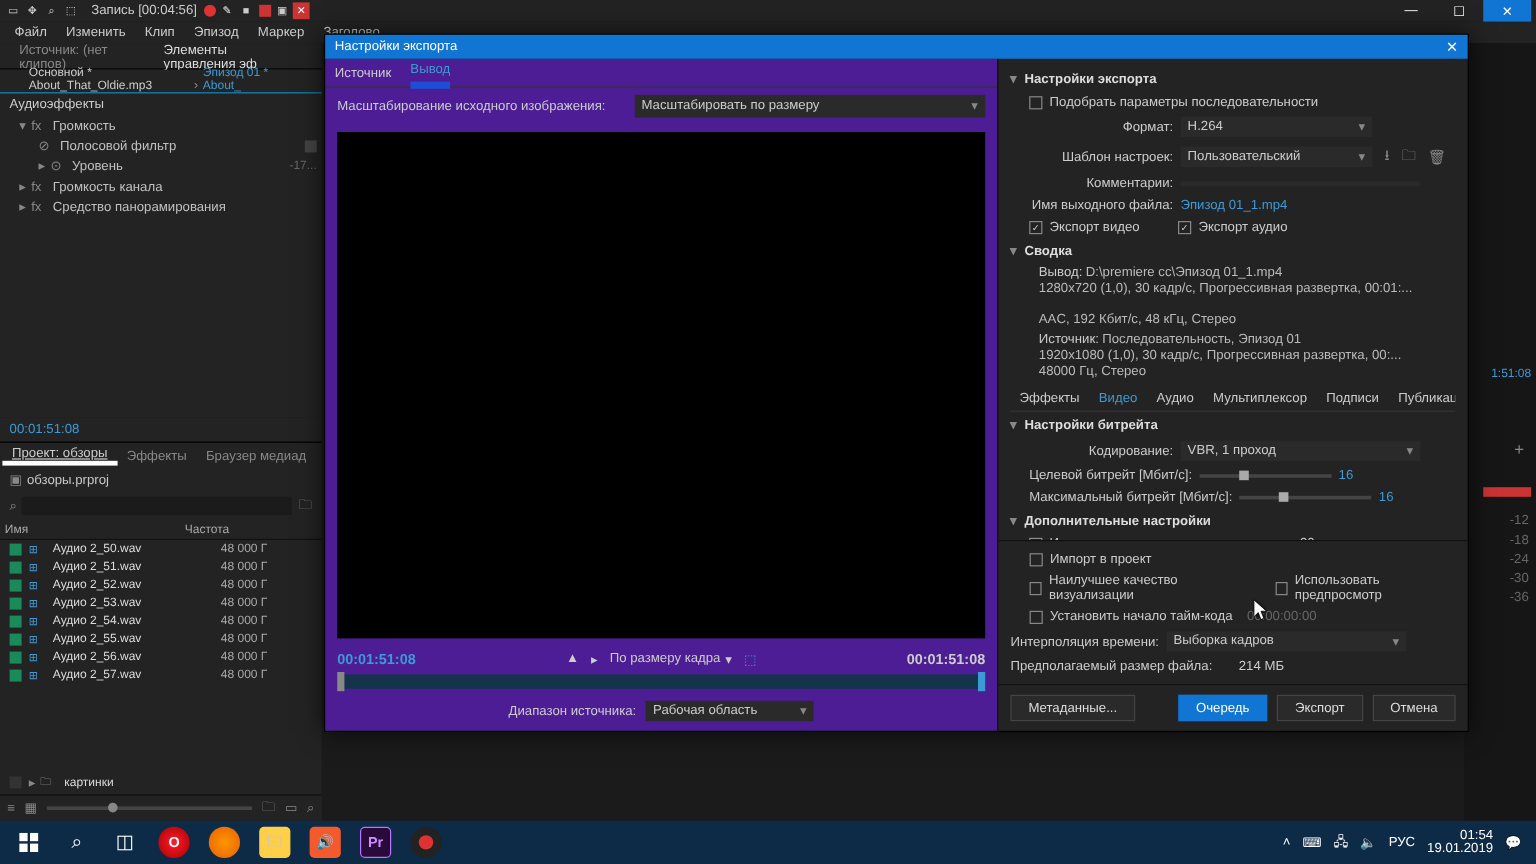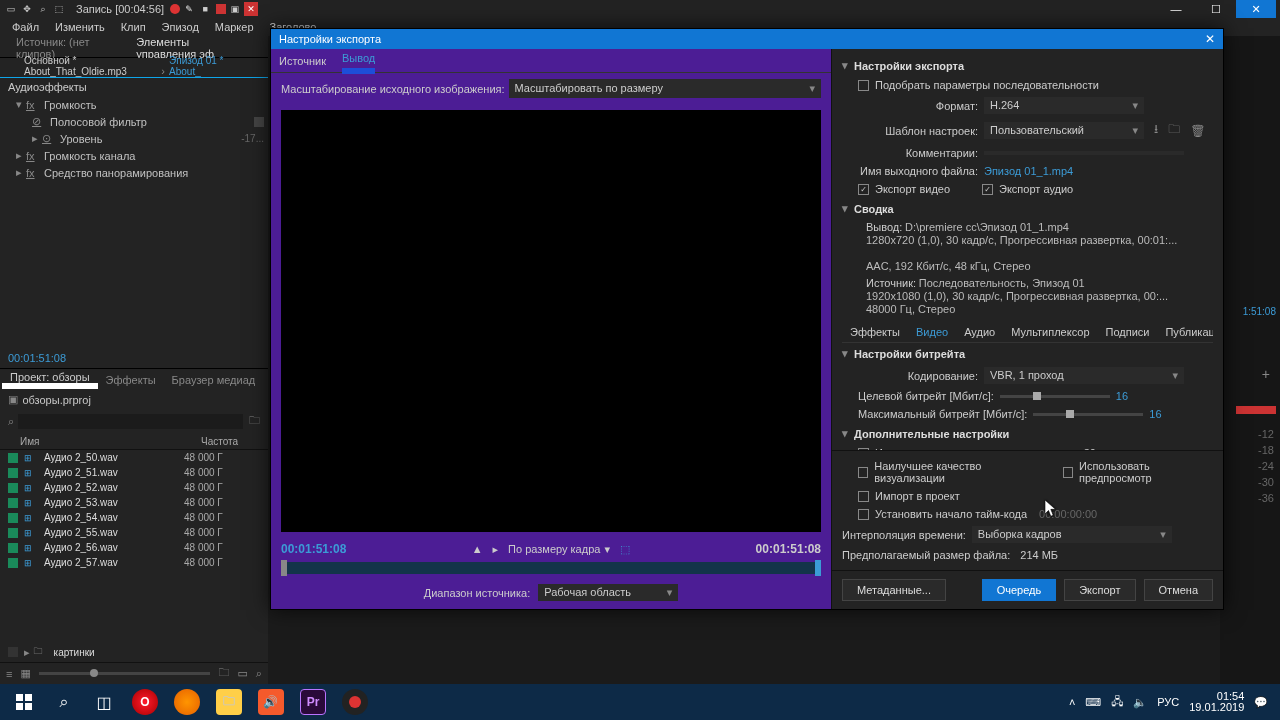--- a/index.html
+++ b/index.html
@@ -32,36 +32,36 @@
 
 .sequence-bar { height: 20px; background: #232323; display: flex; align-items: flex-end; padding: 0 24px; border-bottom: 1px solid #0ea5e9; }
 .sequence-bar .src { color: #ccc; font-size: 10px; }
 .sequence-bar .link { color: #3c9bd6; font-size: 10px; }
 .chev { color: #888; margin: 0 4px; }
 
 .effects-panel { flex: 0 0 270px; background: #232323; overflow: hidden; }
 .effects-panel .hdr { padding: 3px 8px; color: #ccc; font-size: 11px; }
 .fx-row { display: flex; align-items: center; padding: 2px 4px 2px 16px; color: #c0c0c0; font-size: 11px; }
 .fx-row .arrow { width: 10px; color: #888; }
-.fx-row .fx-ico { width: 14px; color: #888; margin-right: 4px; text-decoration: underline; }
+.fx-row .fx-ico { width: 14px; color: #888; margin-right: 4px; }
 .fx-row .val { margin-left: auto; color: #666; font-size: 10px; }
 .fx-row.sub { padding-left: 32px; }
 .fx-row .badge { margin-left: auto; width: 10px; height: 10px; background: #444; }
 
 .timecode-mini { padding: 4px 8px; color: #3c9bd6; font-size: 11px; background: #232323; }
 
 .project-tabs { height: 22px; background: #232323; display: flex; align-items: center; padding: 0 2px; border-top: 1px solid #000; }
 .project-tab { padding: 0 8px; color: #888; font-size: 11px; }
-.project-tab.underline { border-bottom: 6px solid #ffffff; color: #ccc; }
+.project-tab.underline { border-bottom: 4px solid #ffffff; color: #ccc; text-decoration: underline; }
 
 .project-panel { flex: 1; background: #232323; display: flex; flex-direction: column; }
 .proj-bar { padding: 3px 8px; display: flex; align-items: center; }
 .proj-bar .folder-ico { color: #888; margin-right: 4px; }
 .proj-bar .search { flex: 1; background: #1b1b1b; border: none; color: #ccc; padding: 2px 4px; font-size: 10px; }
-.proj-cols { display: flex; padding: 2px 20px; border-bottom: 1px solid #111; gap: 31px; }
+.proj-cols { display: flex; padding: 2px 4px; border-bottom: 1px solid #111; }
 .proj-cols .c1 { width: 150px; color: #aaa; font-size: 10px; }
 .proj-cols .c2 { color: #aaa; font-size: 10px; }
 .proj-list { flex: 1; overflow: hidden; }
 .proj-row { display: flex; align-items: center; padding: 2px 8px; }
 .proj-row .clip-sw { width: 10px; height: 10px; background: #1a8a5a; margin-right: 6px; }
 .proj-row .clip-ico { width: 14px; color: #3c9bd6; margin-right: 6px; font-size: 9px; }
 .proj-row .fname { width: 140px; color: #ddd; font-size: 10px; }
 .proj-row .freq { color: #aaa; font-size: 10px; }
 .proj-row.folder .clip-sw { background: #333; }
 .proj-row.folder .clip-ico { color: #aaa; }
@@ -84,21 +84,21 @@
 .modal-title .close { margin-left: auto; color: #fff; font-size: 12px; cursor: pointer; }
 
 .modal-body { flex: 1; display: flex; overflow: hidden; }
 
 
 .modal-left { width: 560px; display: flex; flex-direction: column; background: #4c1d95; }
 .modal-tabs { height: 24px; display: flex; align-items: center; padding: 0 8px; gap: 16px; border-bottom: 1px solid #333; }
 .modal-tabs .mtab { color: #ccc; font-size: 11px; padding: 4px 0; }
 .modal-tabs .mtab.sel { color: #3c9bd6; border-bottom: 6px solid #1d4ed8; }
 
-.scale-row { display: flex; align-items: center; padding: 6px 10px; gap: 4px; }
+.scale-row { display: flex; align-items: center; padding: 6px 10px; gap: 24px; }
 .scale-row .lbl { color: #ccc; font-size: 11px; }
 .scale-row .dd { flex: 1; background: #2a2a2a; padding: 3px 6px; color: #ccc; font-size: 11px; display: flex; }
 .scale-row .dd .caret { margin-left: auto; color: #888; }
 
 .preview { flex: 1; margin: 6px 10px; background: #000; }
 
 .time-row { display: flex; align-items: center; padding: 4px 10px; }
 .time-row .tc-l { color: #3c9bd6; font-size: 12px; font-weight: 600; }
 .time-row .play-ctrl { margin: 0 auto; display: flex; gap: 10px; align-items: center; color: #ccc; }
 .time-row .fit-dd { color: #ccc; font-size: 11px; display: flex; align-items: center; gap: 4px; }
@@ -494,44 +494,44 @@
 
         <div class="sect-hdr">
             <span class="arrow">▾</span>
             <span>Видео VR</span>
           </div>
       </div>
 
       <div class="bottom-opts">
         <div class="check-line">
             <span class="chk"></span>
+            <span>Импорт в проект</span>
+          </div>
+        <div class="check-line">
+            <span class="chk"></span>
             <span>Наилучшее качество визуализации</span>
           <span style="width:12px"></span>
             <span class="chk"></span>
             <span>Использовать предпросмотр</span>
-          </div>
-        <div class="check-line">
-            <span class="chk"></span>
-            <span>Импорт в проект</span>
           </div>
         <div class="check-line">
             <span class="chk"></span>
             <span>Установить начало тайм-кода</span>
             <span style="color:#666;margin-left:6px">00:00:00:00</span>
           </div>
         <div class="set-row" style="padding-left:0">
             <span class="lbl" style="min-width:auto">Интерполяция времени:</span>
             <div class="dd wide">
               <span>Выборка кадров</span>
               <span class="caret">▾</span>
             </div>
           </div>
         <div class="check-line" style="padding-left:0">
             <span>Предполагаемый размер файла:</span>
-            <span style="margin-left:4px">214 МБ</span>
+            <span style="margin-left:16px">214 МБ</span>
           </div>
       </div>
 
       <div class="modal-buttons">
         <div class="btn">Метаданные...</div>
         <div class="spacer"></div>
         <div class="btn primary">Очередь</div>
         <div class="btn">Экспорт</div>
         <div class="btn">Отмена</div>
       </div>

